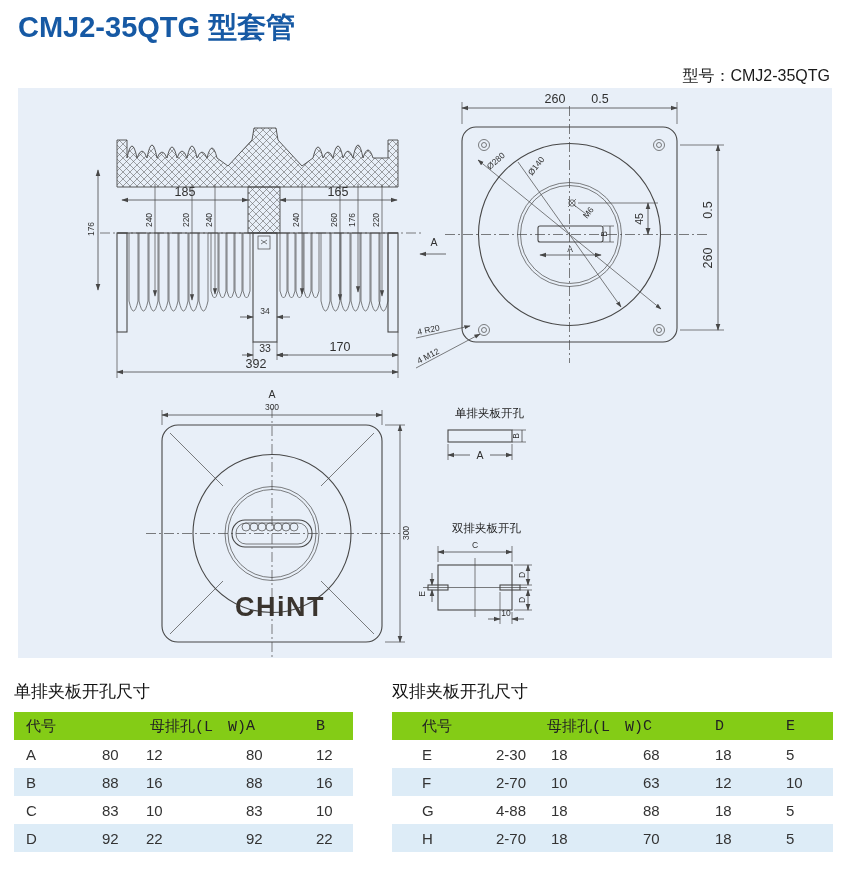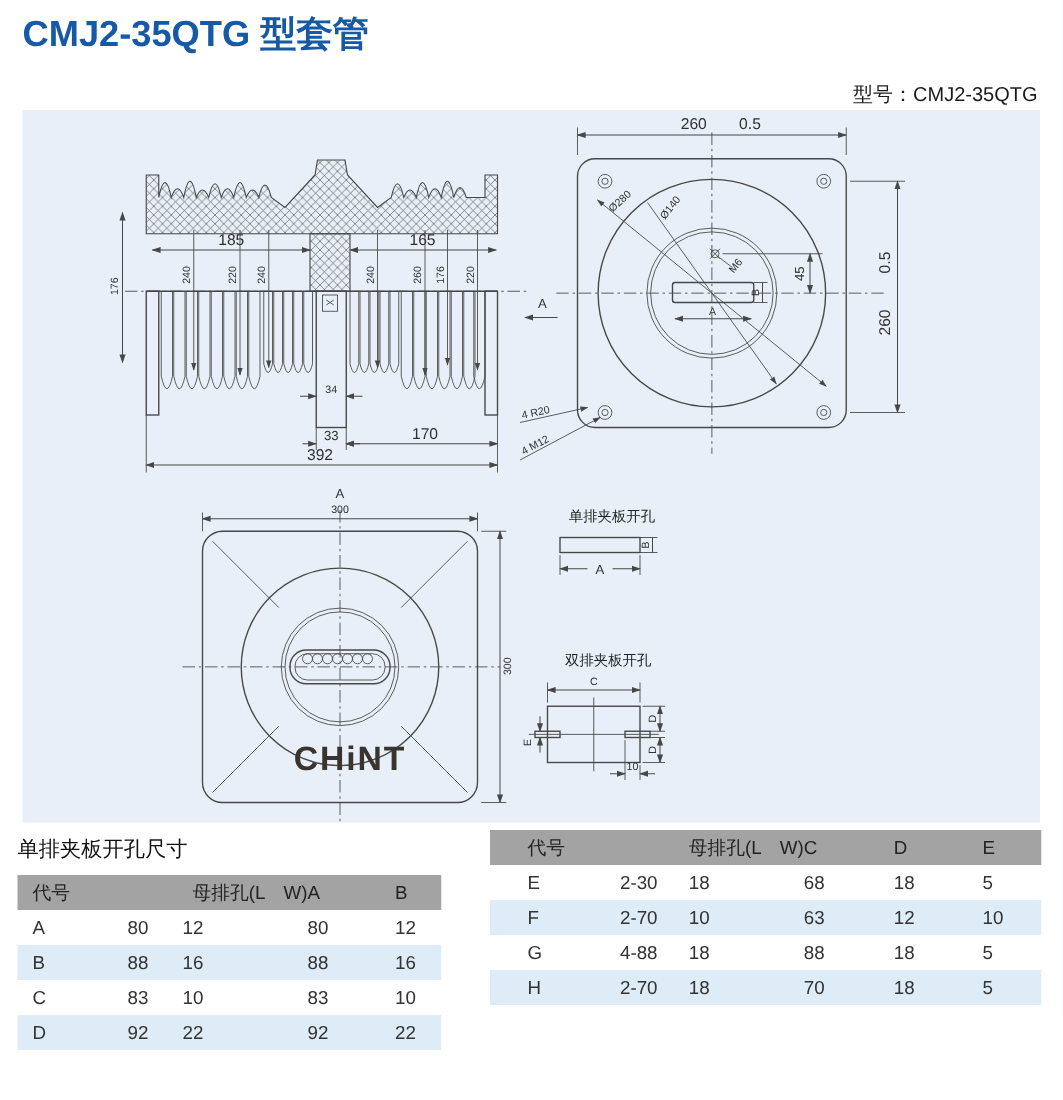--- a/index.html
+++ b/index.html
@@ -25,26 +25,26 @@
   text.dt-b{font-family:"Liberation Sans",sans-serif;font-size:12.5px;fill:#303030;}
   text.dt-s{font-family:"Liberation Sans",sans-serif;font-size:8.5px;fill:#303030;}
   text.dt-cn{font-family:"Liberation Serif",serif;font-size:11.5px;fill:#222;}
   text.logo-text{font-family:"Liberation Sans",sans-serif;font-size:27px;font-weight:bold;
     fill:#3a342e;letter-spacing:1.5px;}
 
   
   .tbl{position:absolute;top:664px;}
   #tbl-left{left:14px;width:339px;}
   #tbl-right{left:392px;width:441px;}
-  .tbl h2{margin:4px 0 9px 0;font-family:"Liberation Serif",serif;font-weight:normal;
+  .tbl h2{margin:16px 0 9px 0;font-family:"Liberation Serif",serif;font-weight:normal;
     font-size:17px;color:#111;}
   .tr{display:grid;height:28px;align-items:center;font-size:15px;color:#333;}
   #tbl-left .tr{grid-template-columns:88px 44px 100px 70px 37px;}
   #tbl-right .tr{grid-template-columns:104px 55px 92px 72px 71px 47px;}
-  .tr.head{background:#a3a3a3;font-family:Liberation Sans, sans-serif;color:#222;}
+  .tr.head{background:#84cc16;font-family:Liberation Mono, monospace;color:#222;}
   .tr.alt{background:#ddecf7;}
   .td{white-space:nowrap;}
   #tbl-left .td.c1{padding-left:12px;}
   #tbl-right .td.c1{padding-left:30px;}
   .td.busbar{grid-column:2 / span 2;text-align:right;}
 </style>
 </head>
 <body>
 
 <div class="page">
@@ -353,20 +353,21 @@
     <div class="tr alt">
       <div class="td c1">D</div>
       <div class="td">92</div>
       <div class="td">22</div>
       <div class="td">92</div>
       <div class="td">22</div>
     </div>
   </section>
 
   <section class="tbl" id="tbl-right">
+    <h2>双排夹板开孔尺寸</h2>
     <div class="tr head">
       <div class="td c1">代号</div>
       <div class="td busbar">母排孔(L　W)</div>
       <div class="td">C</div>
       <div class="td">D</div>
       <div class="td">E</div>
     </div>
     <div class="tr">
       <div class="td c1">E</div>
       <div class="td">2-30</div>

